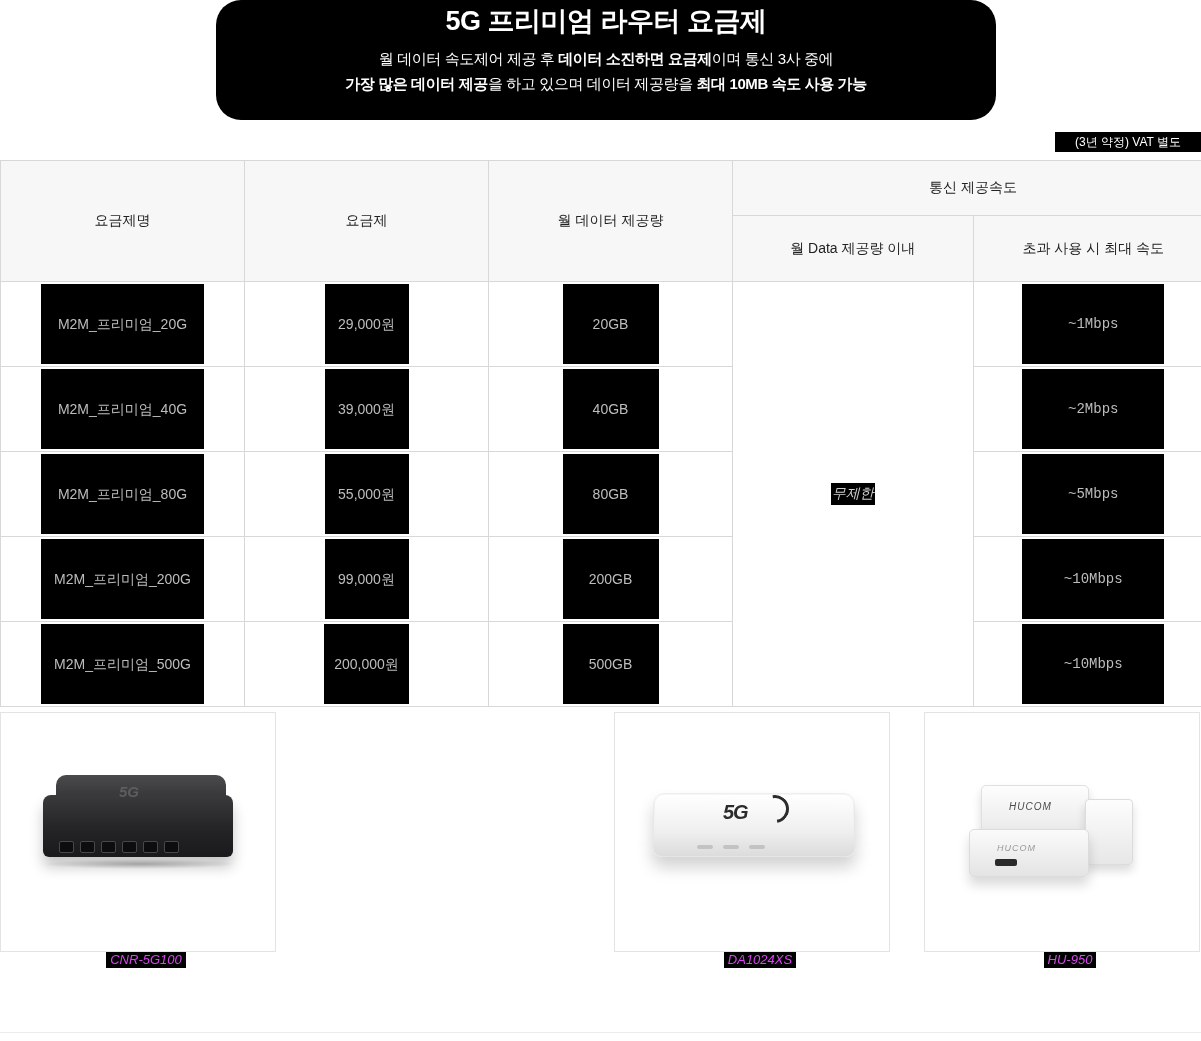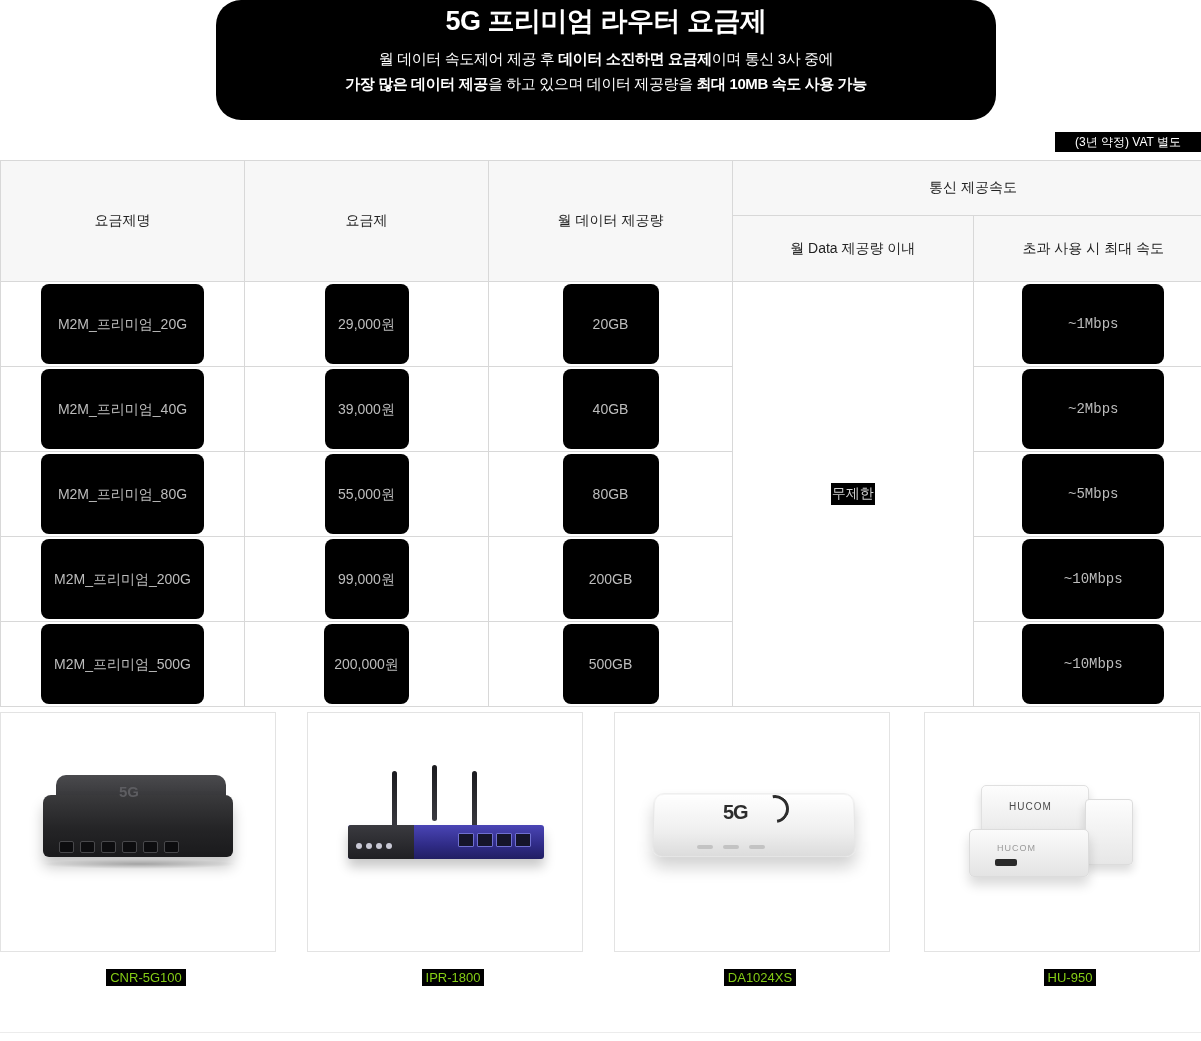--- a/index.html
+++ b/index.html
@@ -95,60 +95,61 @@
 
   
   .blk {
     display: inline-block;
     background: #000;
     color: #bdbdbd;
     padding: 22px 10px;
     min-width: 120px;
     box-sizing: border-box;
     line-height: 36px;
-    border-radius: 8px;
   }
   .blk-name  { min-width: 163px; }
   .blk-price { min-width: 84px; }
   .blk-data  { min-width: 96px; }
   .blk-speed { min-width: 142px; font-family: Liberation Mono, monospace; }
   .blk-unlim {
     background: #000;
     color: #cfcfcf;
     padding: 2px 1px;
     display: inline-block;
+    font-style: italic;
   }
 
   
   .devices {
     position: absolute;
     left: 0;
     top: 712px;
     width: 1201px;
     height: 300px;
   }
   .device {
     position: absolute;
     top: 0;
     width: 292px;
+    font-style: italic;
   }
   .device-frame {
     width: 276px;
     height: 240px;
     border: 1px solid #e3e3e3;
     background: #ffffff;
     box-sizing: border-box;
     position: relative;
     overflow: hidden;
   }
   .device-caption {
-    margin-top: 18px;
+    margin-top: 0;
     text-align: center;
     font-size: 13px;
-    color: #84cc16;
+    color: #d946ef;
   }
   .device-caption span {
     background: #000;
     padding: 1px 4px;
   }
   .dev1 { left: 0; }
   .dev2 { left: 307px; }
   .dev3 { left: 614px; }
   .dev4 { left: 924px; }
 
@@ -346,36 +347,20 @@
         <div class="d1-logo">5G</div>
         <div class="d1-ports"><i></i><i></i><i></i><i></i><i></i><i></i></div>
         <div class="d1-shadow"></div>
       </div>
     </div>
     <div class="device-caption">
       <span>CNR-5G100</span>
     </div>
   </div>
 
-  <div class="device dev2">
-    <div class="device-frame">
-      <div class="img-stage">
-        <div class="d2-ant d2-a1"></div>
-        <div class="d2-ant d2-a2"></div>
-        <div class="d2-ant d2-a3"></div>
-        <div class="d2-body"></div>
-        <div class="d2-left"></div>
-        <div class="d2-leds"><i></i><i></i><i></i><i></i></div>
-        <div class="d2-ports"><i></i><i></i><i></i><i></i></div>
-      </div>
-    </div>
-    <div class="device-caption">
-      <span>IPR-1800</span>
-    </div>
-  </div>
 
   <div class="device dev3">
     <div class="device-frame">
       <div class="img-stage">
         <div class="d3-body"></div>
         <div class="d3-logo">5G</div>
         <div class="d3-arc"></div>
         <div class="d3-leds"><i></i><i></i><i></i></div>
       </div>
     </div>

